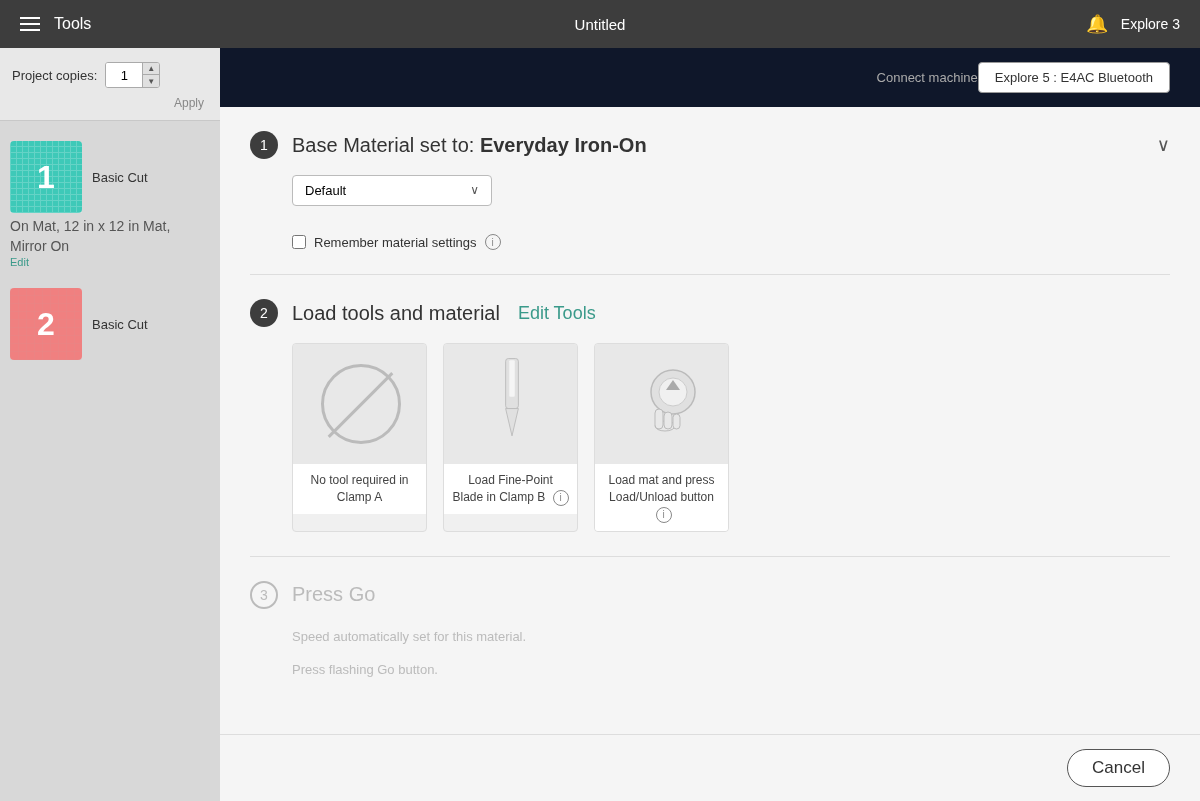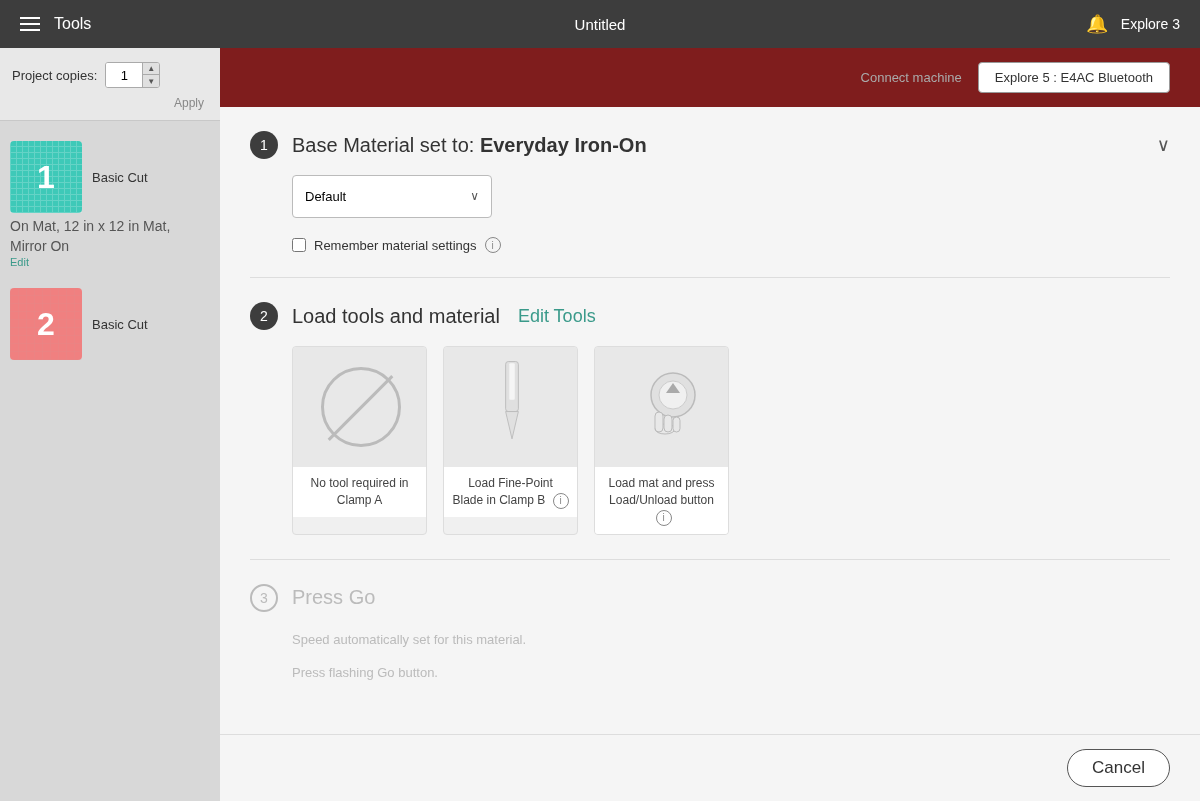--- a/index.html
+++ b/index.html
@@ -135,22 +135,22 @@
       overflow-y: auto;
       padding: 0;
     }
 
     
     .connect-bar {
       display: flex;
       align-items: center;
       justify-content: flex-end;
       padding: 14px 30px;
-      gap: 16px;
-      background: #7f1d1d;
+      gap: 0;
+      background: #0f172a;
     }
     .connect-label { font-size: 13px; color: #aaa; }
     .connect-btn {
       border: 1px solid #999;
       background: white;
       border-radius: 4px;
       padding: 7px 16px;
       font-size: 13px;
       color: #333;
       cursor: pointer;
@@ -197,25 +197,25 @@
     
     .material-settings { padding-left: 42px; }
     .pressure-label { font-size: 13px; color: #333; margin-bottom: 6px; }
     .pressure-select {
       display: flex;
       align-items: flex-start;
       border: 1px solid #bbb;
       border-radius: 4px;
       background: white;
       width: 200px;
-      padding: 13px 12px;
+      padding: 7px 12px;
       font-size: 13px;
       cursor: pointer;
       justify-content: space-between;
-      margin-bottom: 19px;
+      margin-bottom: 28px;
     }
     .pressure-select-arrow { font-size: 12px; color: #555; }
     .remember-row {
       display: flex;
       align-items: center;
       gap: 8px;
       font-size: 13px;
       color: #333;
     }
     .remember-checkbox { width: 14px; height: 14px; cursor: pointer; }

